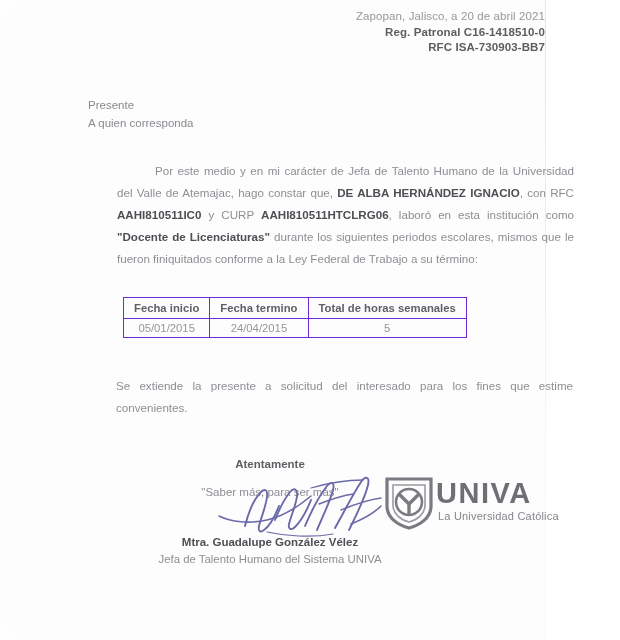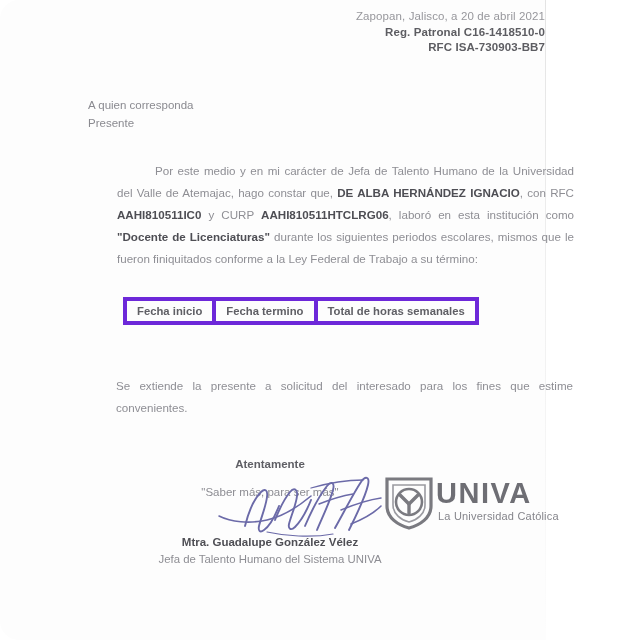--- a/index.html
+++ b/index.html
@@ -100,21 +100,21 @@
   .hours-table {
     position: absolute;
     top: 297px;
     left: 123px;
     border-collapse: collapse;
     font-size: 11.3px;
     color: #8d8d93;
   }
   .hours-table th,
   .hours-table td {
-    border: 4px solid #6d28d9;
+    border: 1px solid #6d28d9;
     padding: 3px 9px;
     font-weight: normal;
     white-space: nowrap;
   }
   .hours-table th {
     font-weight: bold;
     color: #5f5f65;
     text-align: center;
     padding: 4px 10px;
   }
@@ -218,35 +218,40 @@
   <div class="scan-edge"></div>
   <div class="scan-edge2"></div>
 
   <div class="header">
     <div class="line1">Zapopan, Jalisco, a 20 de abril 2021</div>
     <div class="line2">Reg. Patronal C16-1418510-0</div>
     <div class="line3">RFC ISA-730903-BB7</div>
   </div>
 
   <div class="addressee">
+    <div>Presente</div>
     <div>A quien corresponda</div>
-    <div>Presente</div>
   </div>
 
   <div class="body-text"><span>Por este medio y en mi carácter de Jefa de Talento Humano de la Universidad del Valle de Atemajac, hago constar que, </span><b>DE ALBA HERNÁNDEZ IGNACIO</b><span>, con RFC </span><b>AAHI810511IC0</b><span> y CURP </span><b>AAHI810511HTCLRG06</b><span>, laboró en esta institución como </span><b>"Docente de Licenciaturas"</b><span> durante los siguientes periodos escolares, mismos que le fueron finiquitados conforme a la Ley Federal de Trabajo a su término:</span></div>
 
   <table class="hours-table">
     <thead>
       <tr>
         <th>Fecha inicio</th>
         <th>Fecha termino</th>
         <th>Total de horas semanales</th>
       </tr>
     </thead>
     <tbody>
+      <tr>
+        <td>05/01/2015</td>
+        <td>24/04/2015</td>
+        <td>5</td>
+      </tr>
     </tbody>
   </table>
 
   <div class="closing">Se extiende la presente a solicitud del interesado para los fines que estime convenientes.</div>
 
   <div class="sign-block">
     <div class="sign-atte">Atentamente</div>
     <div class="sign-motto">"Saber más, para ser más"</div>
     <div class="sign-name">Mtra. Guadalupe González Vélez</div>
     <div class="sign-role">Jefa de Talento Humano del Sistema UNIVA</div>

